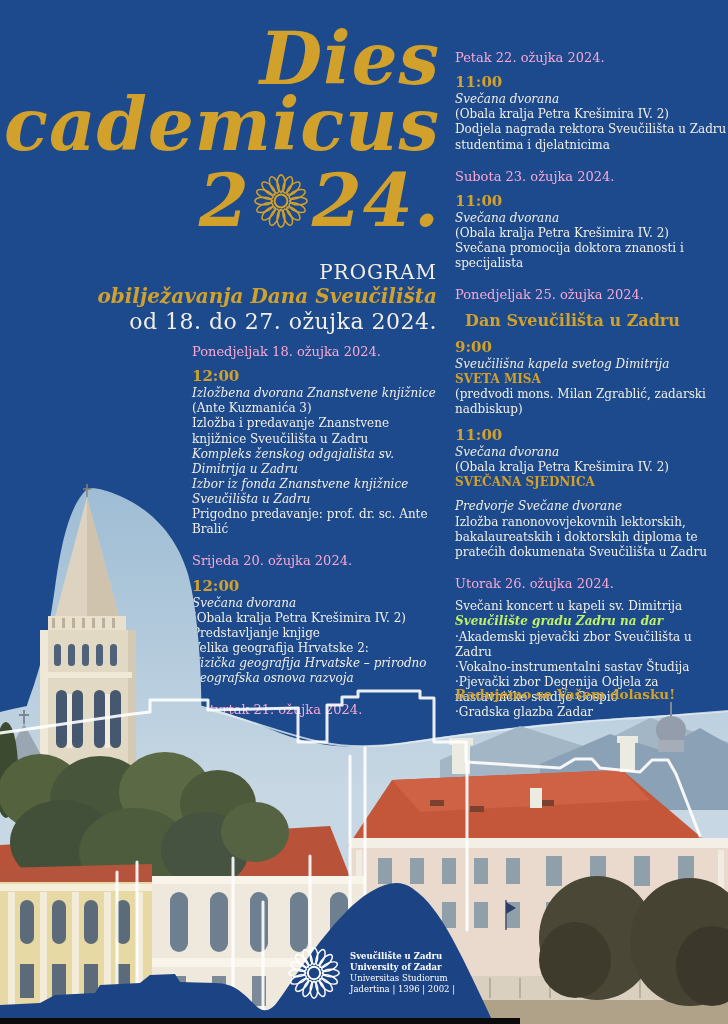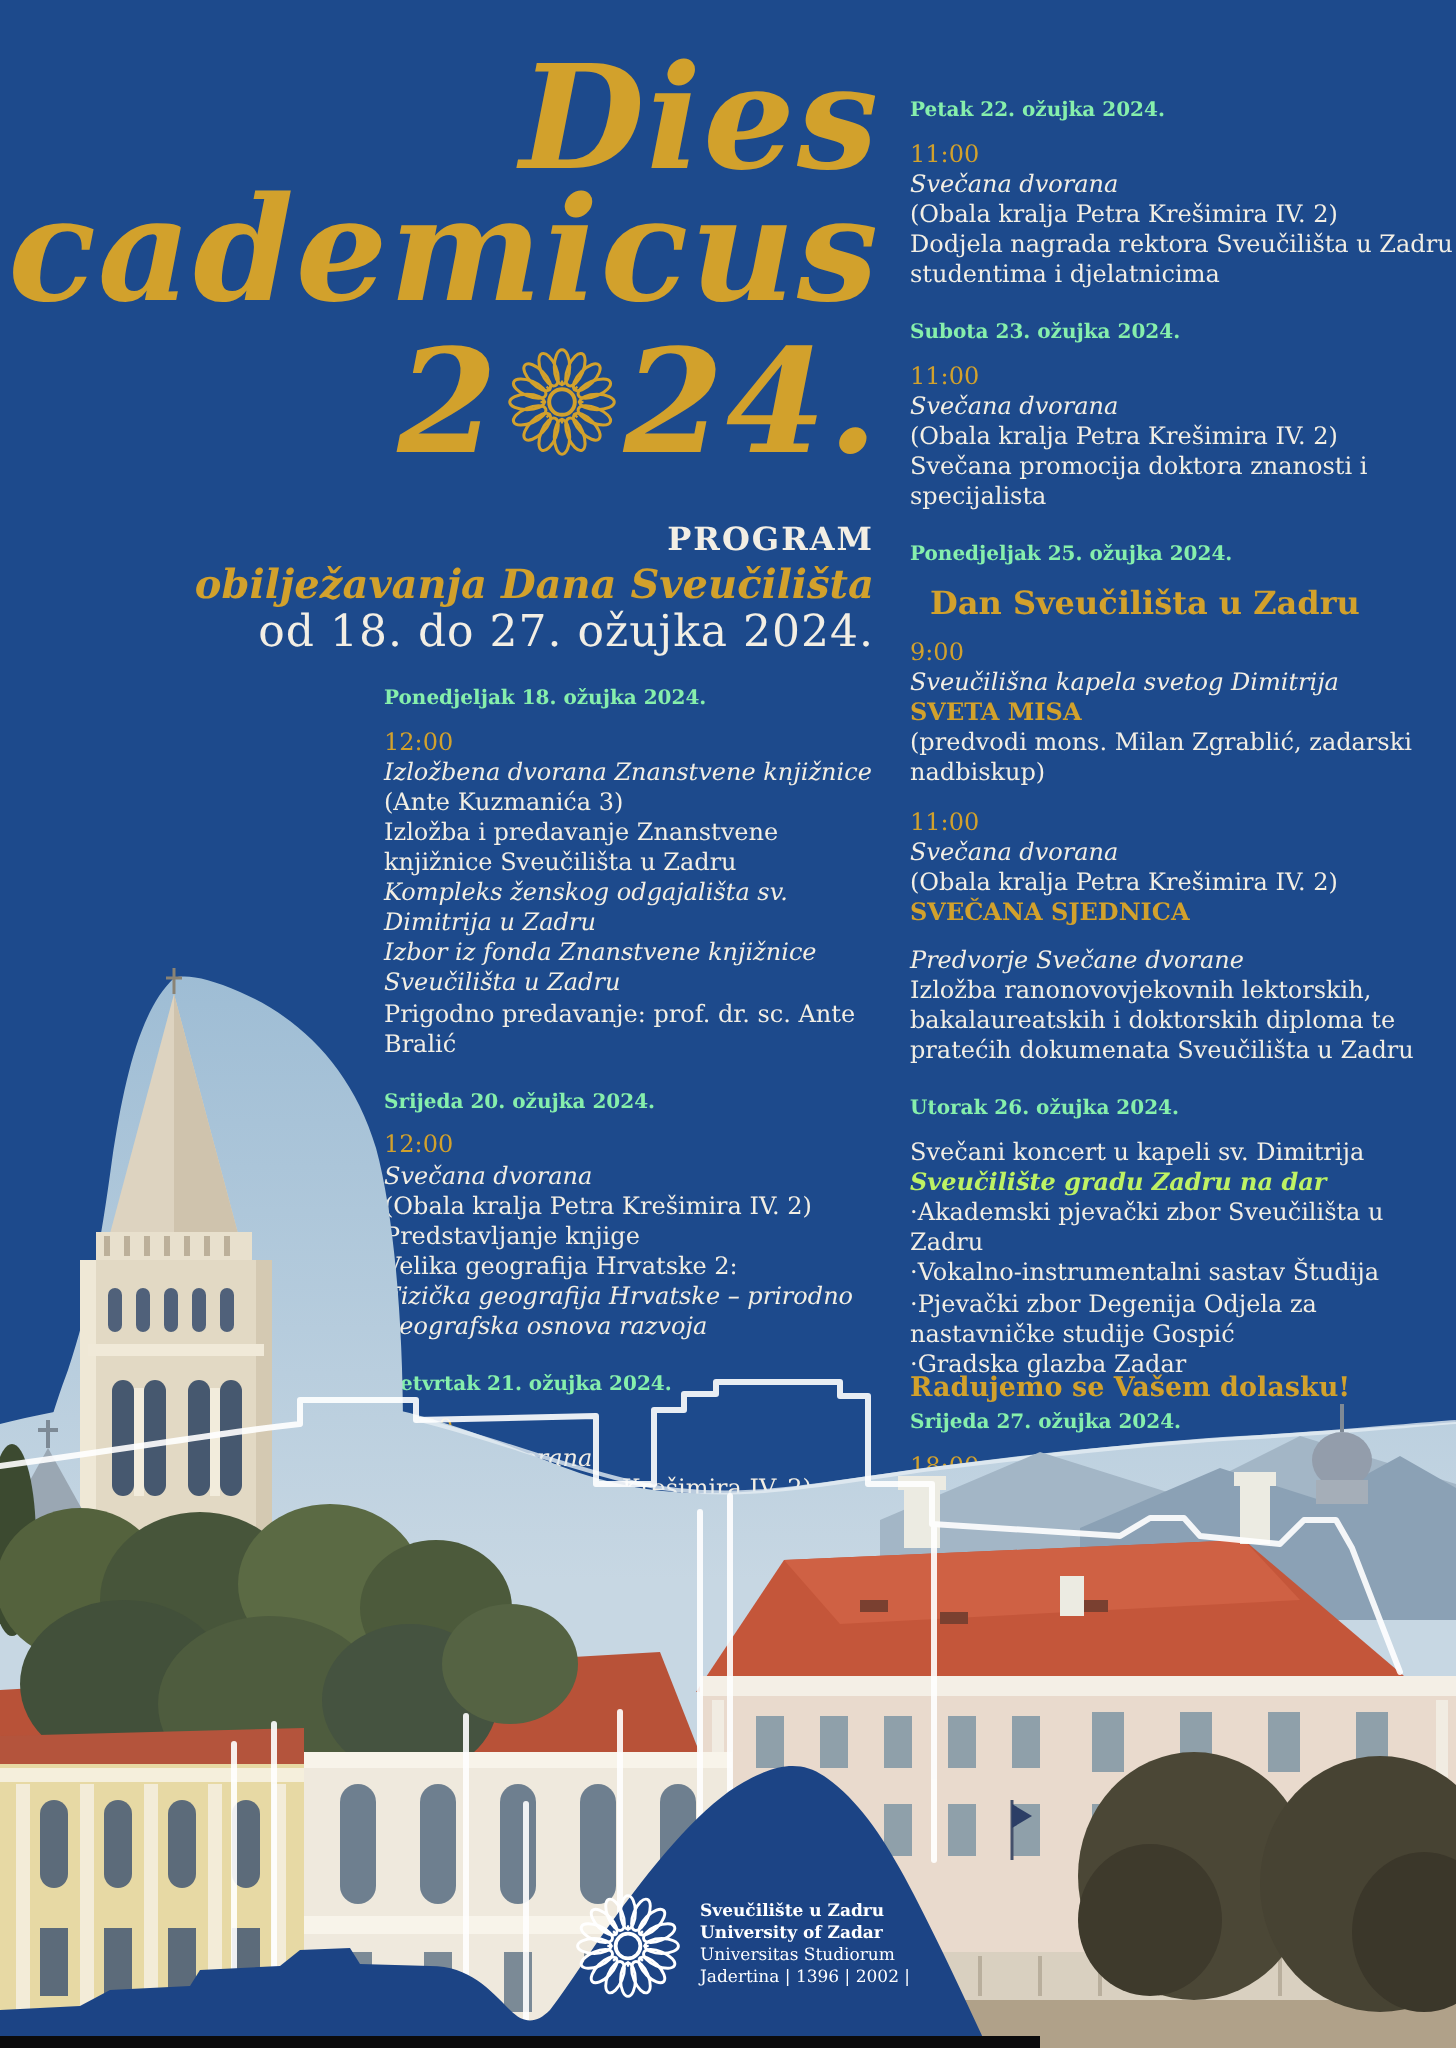--- a/index.html
+++ b/index.html
@@ -11,32 +11,32 @@
   }
   
   .title-block{position:absolute;top:26px;right:288px;text-align:right;color:#d2a12c;
     font-style:italic;font-weight:bold;line-height:66px;font-size:72px;letter-spacing:1px;}
   .year-line{display:flex;justify-content:flex-end;align-items:center;gap:3px;margin-top:10px;}
   .rosette{display:inline-block;}
   .rosette.gold{width:56px;height:56px;color:#d2a12c;}
   .rosette.white{width:54px;height:54px;color:#ffffff;}
   
   .prog-block{position:absolute;top:260px;right:291px;text-align:right;line-height:1.22;}
-  .prog-1{font-size:16px;font-weight:bold;letter-spacing:1px;color:#f2eee4;text-align:right;}
+  .prog-1{font-size:20px;font-weight:normal;letter-spacing:1px;color:#f2eee4;text-align:right;}
   .prog-2{font-size:20px;font-weight:bold;font-style:italic;color:#d2a12c;}
   .prog-3{font-size:22px;font-weight:normal;color:#f2eee4;letter-spacing:.5px;}
   
   .col{position:absolute;font-size:12px;line-height:1.26;}
   .col-left{left:192px;top:344px;width:254px;}
   .col-right{left:455px;top:50px;width:272px;}
   .event + .event{margin-top:16px;}
-  .event-date{color:#86efac;font-weight:bold;font-size:10px;margin-bottom:7px;}
+  .event-date{color:#f9a8d4;font-weight:normal;font-size:13px;margin-bottom:7px;}
   .event-highlight{color:#d2a12c;font-weight:bold;font-size:16px;margin:2px 10px 7px;}
   .ln{color:#f2eee4;}
-  .ln.time{color:#d2a12c;font-weight:normal;font-size:12px;}
+  .ln.time{color:#d2a12c;font-weight:bold;font-size:15px;}
   .ln.it{font-style:italic;}
   .ln.b{font-weight:normal;}
   .ln.bit{font-weight:bold;font-style:italic;}
   .ln.goldb{color:#d2a12c;font-weight:bold;}
   .ln.goldit{color:#bef264;font-weight:bold;font-style:italic;}
   .ln.gap{height:9px;}
   .closing{position:absolute;left:455px;top:686px;color:#d2a12c;font-weight:bold;font-size:13.5px;}
   
   .scene{position:absolute;left:0;top:480px;width:728px;height:544px;}
   

